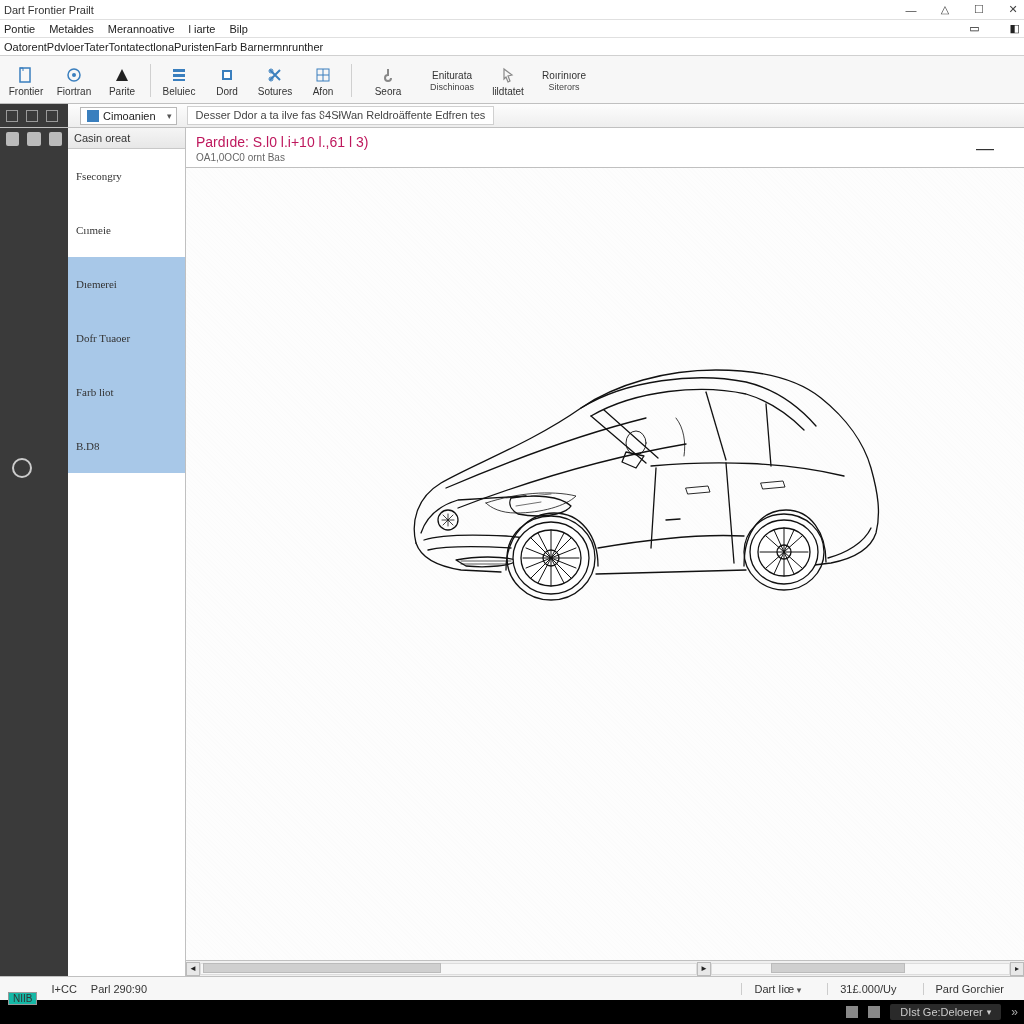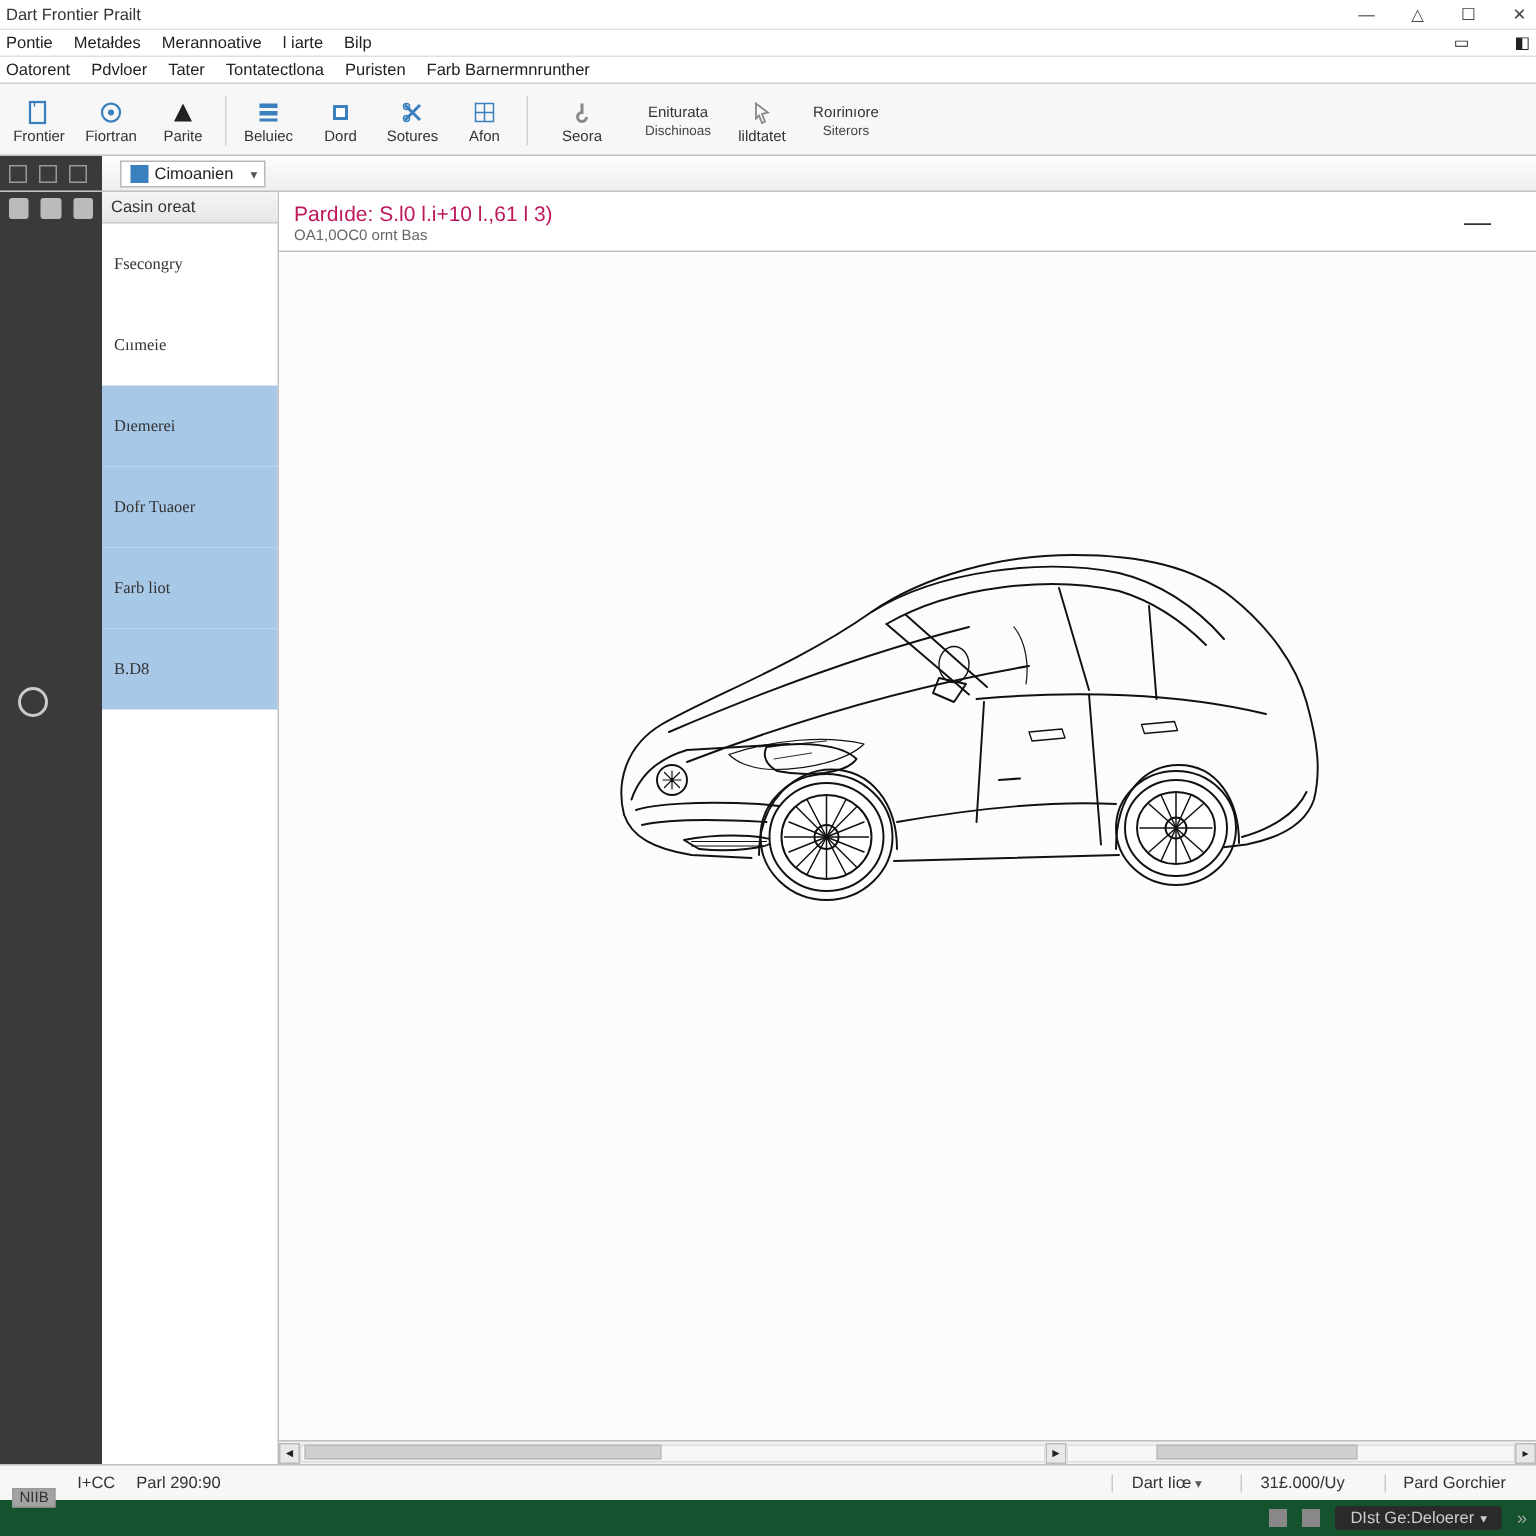--- a/index.html
+++ b/index.html
@@ -4,21 +4,21 @@
 <style>
   * { box-sizing: border-box; margin: 0; padding: 0; }
   html, body { width: 1024px; height: 1024px; overflow: hidden; font-family: "Segoe UI", Tahoma, sans-serif; font-size: 12px; color: #222; background: #f0f0f0; }
   .titlebar { height: 20px; background: #fff; display: flex; align-items: center; justify-content: space-between; padding: 0 4px; border-bottom: 1px solid #e0e0e0; }
   .titlebar .title { font-size: 11px; color: #333; }
   .titlebar .winctrl { display: flex; gap: 20px; align-items: center; }
   .winctrl span { width: 14px; height: 14px; display:flex; align-items:center; justify-content:center; font-size:11px; color:#444; }
   .menubar { height: 18px; background: #fff; display: flex; align-items: center; padding: 0 4px; gap: 14px; border-bottom: 1px solid #e0e0e0; font-size: 11px;}
   .menubar .spacer { flex: 1; }
   .menubar .right-icons { display:flex; gap:30px; }
-  .menubar2 { height: 18px; background: #fff; display: flex; align-items: center; padding: 0 4px; gap: 14px; border-bottom: 1px solid #d0d0d0; font-size: 11px;}
+  .menubar2 { height: 18px; background: #fff; display: flex; align-items: center; padding: 0 4px; gap: 0; border-bottom: 1px solid #d0d0d0; font-size: 11px;}
   .toolbar { height: 48px; background: #f7f7f7; border-bottom: 1px solid #c0c0c0; display: flex; align-items: stretch; padding: 2px 2px 0 2px; }
   .toolbtn { width: 48px; display:flex; flex-direction:column; align-items:center; justify-content:center; gap:1px; font-size:10px; color:#333; cursor:pointer; }
   .toolbtn .ico { width:20px; height:20px; display:flex; align-items:center; justify-content:center; color:#3a7fbe; }
   .toolbtn.wide { width:64px; }
   .toolbtn.double .lbl2 { font-size:9px; color:#444; }
   .sep { width:1px; background:#d0d0d0; margin: 6px 4px; }
   .subheader { height: 24px; background: linear-gradient(#fdfdfd,#eeeeee); border-bottom:1px solid #c0c0c0; display:flex; align-items:center; }
   .darkcol { background: #3a3a3a; width: 68px; height: 100%; position: relative; }
   .darkcol .row { display:flex; gap:8px; padding:4px 6px; align-items:center; }
   .darkcol .ico { width:14px; height:14px; background:#bbb; border-radius:2px; }
@@ -37,25 +37,25 @@
   .mainhdr .ptitle { font-size:14px; color:#be185d; }
   .mainhdr .minus { margin-left:auto; margin-right:20px; font-size:18px; color:#333; }
   .mainhdr .subline { display:block; font-size:10px; color:#666; margin-top:2px; }
   .canvas { flex:1; position:relative; overflow:hidden; background: repeating-linear-gradient(45deg, #fdfdfd 0px, #fdfdfd 2px, #fbfbfb 2px, #fbfbfb 3px); }
   .car { position:absolute; left:180px; top:180px; width:540px; }
   .hscroll { height:16px; border-top:1px solid #c0c0c0; display:flex; align-items:center; background:#f0f0f0; }
   .hscroll .arrow { width:14px; height:14px; border:1px solid #bbb; background:#e8e8e8; font-size:8px; display:flex; align-items:center; justify-content:center; }
   .hscroll .track { flex:1; height:12px; background:#f7f7f7; border:1px solid #ddd; position:relative; }
   .hscroll .thumb { position:absolute; height:100%; background:#cfcfcf; border:1px solid #bbb; top:-1px; }
   .statusbar { height:24px; border-top:1px solid #c0c0c0; background:#f7f7f7; display:flex; align-items:center; padding:0 8px; font-size:11px; color:#333; gap:14px; }
-  .statusbar .chip { border:1px solid #999; padding:0 4px; font-size:10px; background:#a3a3a3;margin-top:19px; }
+  .statusbar .chip { border:1px solid #999; padding:0 4px; font-size:10px; background:#14b8a6;margin-top:19px; }
   .statusbar .spacer { flex:1; }
   .statusbar .cell { border-left:1px solid #ccc; padding:0 12px; }
   .cell .drop::after { content:" ▾"; font-size:9px; color:#555; }
-  .taskbar { height:24px; background:#14532d; display:flex; align-items:center; padding:0 6px; gap:10px; }
+  .taskbar { height:24px; background:#000000; display:flex; align-items:center; padding:0 6px; gap:10px; }
   .taskbar .spacer { flex:1; }
   .taskbar .tbtn { background:#2a2a2a; color:#ccc; font-size:11px; padding:2px 10px; border-radius:2px; display:flex; align-items:center; gap:4px;}
   .taskbar .tico { width:12px; height:12px; background:#888; }
   svg { display:block; }
 </style>
 </head>
 <body>
 
 <div class="titlebar">
   <span class="title">Dart Frontier Prailt</span>
@@ -186,20 +186,21 @@
 <div class="subheader">
   <div style="width:68px; height:100%; background:#3a3a3a; display:flex; align-items:center; gap:8px; padding:0 6px;">
     <span style="width:12px;height:12px;border:1px solid #999;"></span>
     <span style="width:12px;height:12px;border:1px solid #999;"></span>
     <span style="width:12px;height:12px;border:1px solid #999;"></span>
   </div>
   <div class="compbox">
     <span class="cbico"></span>
     <span>Cimoanien</span>
   </div>
+  <div class="desc">Desser Ddor a ta ilve fas ჽ4SłWan Reldroäffente Edfren tes</div>
 </div>
 
 <div class="body">
   <div class="darkcol">
     <div class="row">
         <span class="ico"></span>
         <span class="ico"></span>
         <span class="ico"></span>
       </div>
     <div class="knob"></div>

